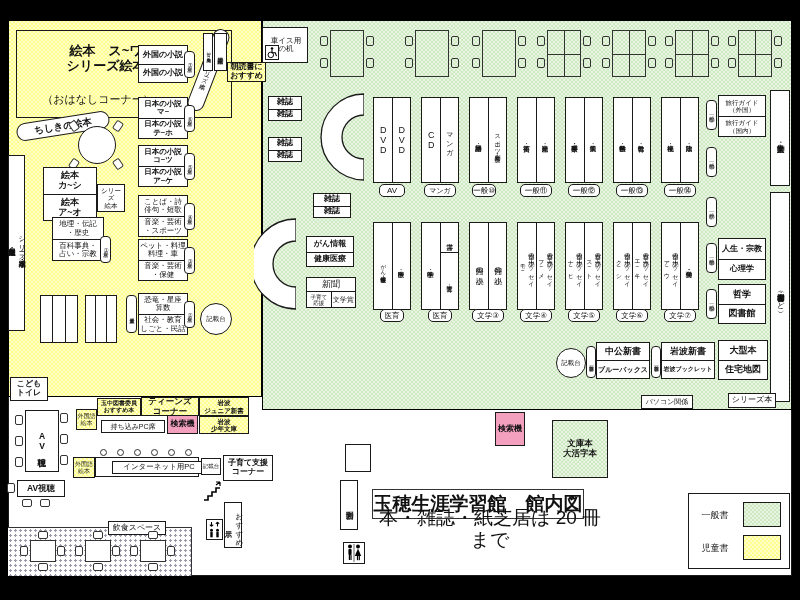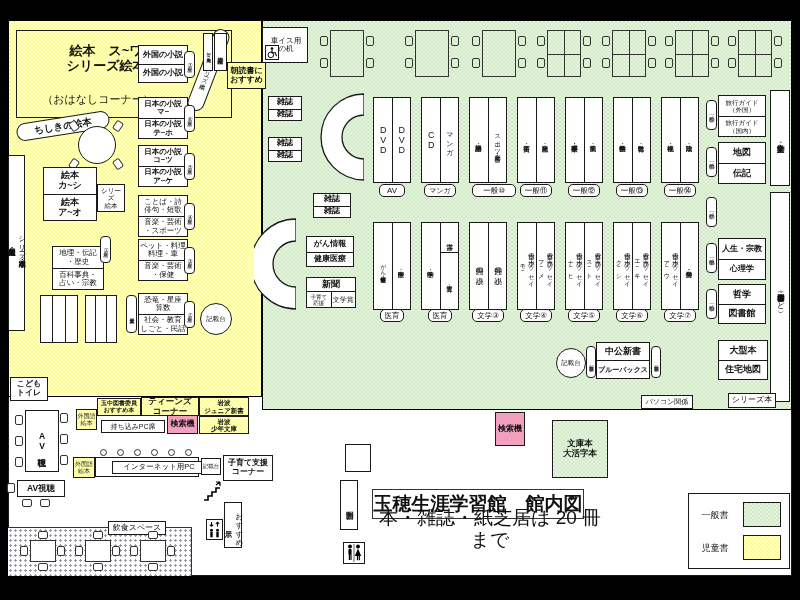--- a/index.html
+++ b/index.html
@@ -76,21 +76,21 @@
 カ~シ</div>
     <div>絵本
 ア~オ</div>
   </div>
   <div class="abs bd cell" style="left:97px;top:184px;width:28px;height:28px;font-size:6.5px">シリーズ
 絵本</div>
 
   <div class="abs bd cell vt" style="left:8px;top:155px;width:17px;height:176px;font-size:7px">シリーズ本・点字絵本・布絵本・
 紙芝居・大型紙芝居・大型絵本</div>
 
-  <div class="abs bd rows2" style="left:52px;top:246px;width:52px;height:44px;font-size:7.5px">
+  <div class="abs bd rows2" style="left:52px;top:217px;width:52px;height:44px;font-size:7.5px">
     <div>地理・伝記
 ・歴史</div>
     <div>百科事典・
 占い・宗教</div>
   </div>
   <div class="abs vpill" style="left:100px;top:236px;width:11px;height:27px;font-size:5.5px">児童①</div>
 
   <div class="abs bd rows2" style="left:138px;top:45px;width:50px;height:38px;font-size:8px;font-weight:bold">
     <div>外国の小説</div>
     <div>外国の小説</div>
@@ -160,21 +160,21 @@
     <div class="abs bd" style="left:2px;top:17px;width:14px;height:15px">
       <svg viewBox="0 0 20 20" width="12" height="13">
           <circle cx="10" cy="3.4" r="2.1" fill="#000"></circle>
           <path d="M10 5.5 v5 h5.5 l2 5.5" stroke="#000" stroke-width="1.8" fill="none"></path>
           <circle cx="8" cy="14" r="4.6" stroke="#000" stroke-width="1.6" fill="none"></circle>
         </svg>
     </div>
   </div>
   <div class="abs bd cell vt" style="left:203px;top:33px;width:10px;height:38px;font-size:4.5px">青い鳥文庫・他</div>
   <div class="abs bd cell vt" style="left:214px;top:33px;width:13px;height:38px;font-size:6.5px">児童新書</div>
-  <div class="abs bd yfill cell" style="left:227px;top:62px;width:39px;height:27px;font-size:8px;font-weight:bold">朝読書に
+  <div class="abs bd yfill cell" style="left:227px;top:62px;width:39px;height:20px;font-size:8px;font-weight:bold">朝読書に
 おすすめ</div>
 
   <div class="tbl" style="left:330px;top:30px;width:34px;height:47px"></div>
   <div class="chair" style="left:320px;top:36px"></div>
     <div class="chair" style="left:320px;top:58px"></div>
   <div class="chair" style="left:366px;top:36px"></div>
     <div class="chair" style="left:366px;top:58px"></div>
   <div class="tbl" style="left:415px;top:30px;width:34px;height:47px"></div>
   <div class="chair" style="left:405px;top:36px"></div>
     <div class="chair" style="left:405px;top:58px"></div>
@@ -228,21 +228,21 @@
     <svg viewBox="0 0 42 92" width="42" height="92">
         <path d="M42 1 A 45 45 0 0 0 42 91 L 42 69 A 23 23 0 0 1 42 23 Z" fill="#fff" stroke="#1a1a1a" stroke-width="1.3"></path>
       </svg>
   </div>
 
   <div class="abs bd rows2" style="left:306px;top:236px;width:48px;height:31px;font-size:8px;font-weight:bold">
     <div>がん情報</div>
     <div>健康医療</div>
   </div>
   <div class="abs bd" style="left:306px;top:277px;width:50px;height:31px">
-    <div class="cell" style="height:14px;border-bottom:1px solid #1a1a1a;font-size:9px;font-weight:bold">新聞</div>
+    <div class="cell" style="height:14px;border-bottom:1px solid #1a1a1a;font-size:9px;font-weight:normal">新聞</div>
     <div style="display:flex;height:16px">
       <div class="cell" style="flex:1;font-size:5.5px">子育て
 応援</div>
       <div class="cell" style="flex:1;border-left:1px solid #1a1a1a;font-size:7px">文学賞</div>
     </div>
   </div>
 
   <div class="abs bd shelf2" style="left:373px;top:97px;width:38px;height:86px">
     <div class="cell vt" style="font-size:9px">DVD</div>
     <div class="cell vt" style="font-size:9px">DVD</div>
@@ -252,21 +252,21 @@
   <div class="abs bd shelf2" style="left:421px;top:97px;width:38px;height:86px">
     <div class="cell vt" style="font-size:9px">CD</div>
     <div class="cell vt" style="font-size:7px">マンガ</div>
   </div>
   <div class="abs pill" style="left:424px;top:184px;width:32px;height:13px;font-size:7px">マンガ</div>
 
   <div class="abs bd shelf2" style="left:469px;top:97px;width:38px;height:86px">
     <div class="cell vt" style="font-size:6.5px">日本語・外国語</div>
     <div class="cell vt" style="font-size:6px">スポーツ・音楽・演劇</div>
   </div>
-  <div class="abs pill" style="left:472px;top:184px;width:44px;height:13px;font-size:7.5px">一般⑩</div>
+  <div class="abs pill" style="left:472px;top:184px;width:24px;height:13px;font-size:7.5px">一般⑩</div>
 
   <div class="abs bd shelf2" style="left:517px;top:97px;width:38px;height:86px">
     <div class="cell vt" style="font-size:6.5px">芸術・美術</div>
     <div class="cell vt" style="font-size:6.5px">観光・産業</div>
   </div>
   <div class="abs pill" style="left:520px;top:184px;width:32px;height:13px;font-size:7.5px">一般⑪</div>
 
   <div class="abs bd shelf2" style="left:565px;top:97px;width:38px;height:86px">
     <div class="cell vt" style="font-size:6.5px">手芸・料理・家事</div>
     <div class="cell vt" style="font-size:6.5px">技術・工業</div>
@@ -338,24 +338,20 @@
   <div class="abs pill" style="left:664px;top:309px;width:32px;height:13px;font-size:7.5px">文学⑦</div>
 
   <div class="abs vpill" style="left:706px;top:100px;width:11px;height:30px;font-size:5.5px">一般⑮</div>
   <div class="abs bd rows2" style="left:718px;top:95px;width:48px;height:42px;font-size:6.5px">
     <div>旅行ガイド
 （外国）</div>
     <div>旅行ガイド
 （国内）</div>
   </div>
   <div class="abs vpill" style="left:706px;top:147px;width:11px;height:30px;font-size:5.5px">一般⑯</div>
-  <div class="abs bd rows2" style="left:718px;top:142px;width:48px;height:42px;font-size:9px;font-weight:bold">
-    <div>地図</div>
-    <div>伝記</div>
-  </div>
   <div class="abs vpill" style="left:706px;top:197px;width:11px;height:30px;font-size:5.5px">一般⑰</div>
   <div class="abs vpill" style="left:706px;top:243px;width:11px;height:30px;font-size:5.5px">一般⑱</div>
   <div class="abs bd rows2" style="left:718px;top:238px;width:48px;height:42px;font-size:8px;font-weight:bold">
     <div>人生・宗教</div>
     <div>心理学</div>
   </div>
   <div class="abs vpill" style="left:706px;top:289px;width:11px;height:30px;font-size:5.5px">一般⑲</div>
   <div class="abs bd rows2" style="left:718px;top:284px;width:48px;height:40px;font-size:9px;font-weight:bold">
     <div>哲学</div>
     <div>図書館</div>
@@ -364,20 +360,24 @@
   <div class="abs bd cell vt" style="left:770px;top:90px;width:20px;height:96px;font-size:8px">文学全集・叢書</div>
   <div class="abs bd cell vt" style="left:770px;top:192px;width:20px;height:210px;font-size:7.5px">参考図書（図鑑・辞書など）</div>
 
   <div class="abs bd circ cell" style="left:556px;top:348px;width:30px;height:30px;font-size:6.5px">記載台</div>
   <div class="abs vpill" style="left:586px;top:346px;width:10px;height:32px;font-size:5px">一般新書</div>
   <div class="abs bd" style="left:596px;top:342px;width:54px;height:37px">
     <div class="cell" style="height:18px;border-bottom:1px solid #1a1a1a;font-size:9px;font-weight:bold">中公新書</div>
     <div class="cell" style="height:17px;font-size:7px;font-weight:bold">ブルーバックス</div>
   </div>
   <div class="abs vpill" style="left:651px;top:346px;width:10px;height:32px;font-size:5px">一般新書</div>
+  <div class="abs bd" style="left:661px;top:342px;width:54px;height:37px">
+    <div class="cell" style="height:18px;border-bottom:1px solid #1a1a1a;font-size:9px;font-weight:bold">岩波新書</div>
+    <div class="cell" style="height:17px;font-size:6px;font-weight:bold">岩波ブックレット</div>
+  </div>
   <div class="abs bd rows2" style="left:718px;top:340px;width:50px;height:40px;font-size:9px;font-weight:bold">
     <div>大型本</div>
     <div>住宅地図</div>
   </div>
   <div class="abs bd cell" style="left:641px;top:395px;width:52px;height:14px;font-size:7px">パソコン関係</div>
   <div class="abs bd cell" style="left:728px;top:393px;width:48px;height:15px;font-size:8px">シリーズ本</div>
 
   <div class="abs bd" style="left:345px;top:444px;width:26px;height:28px"></div>
   <div class="abs bd pfill cell" style="left:495px;top:412px;width:30px;height:34px;font-size:8px;font-weight:bold">検索機</div>
 

